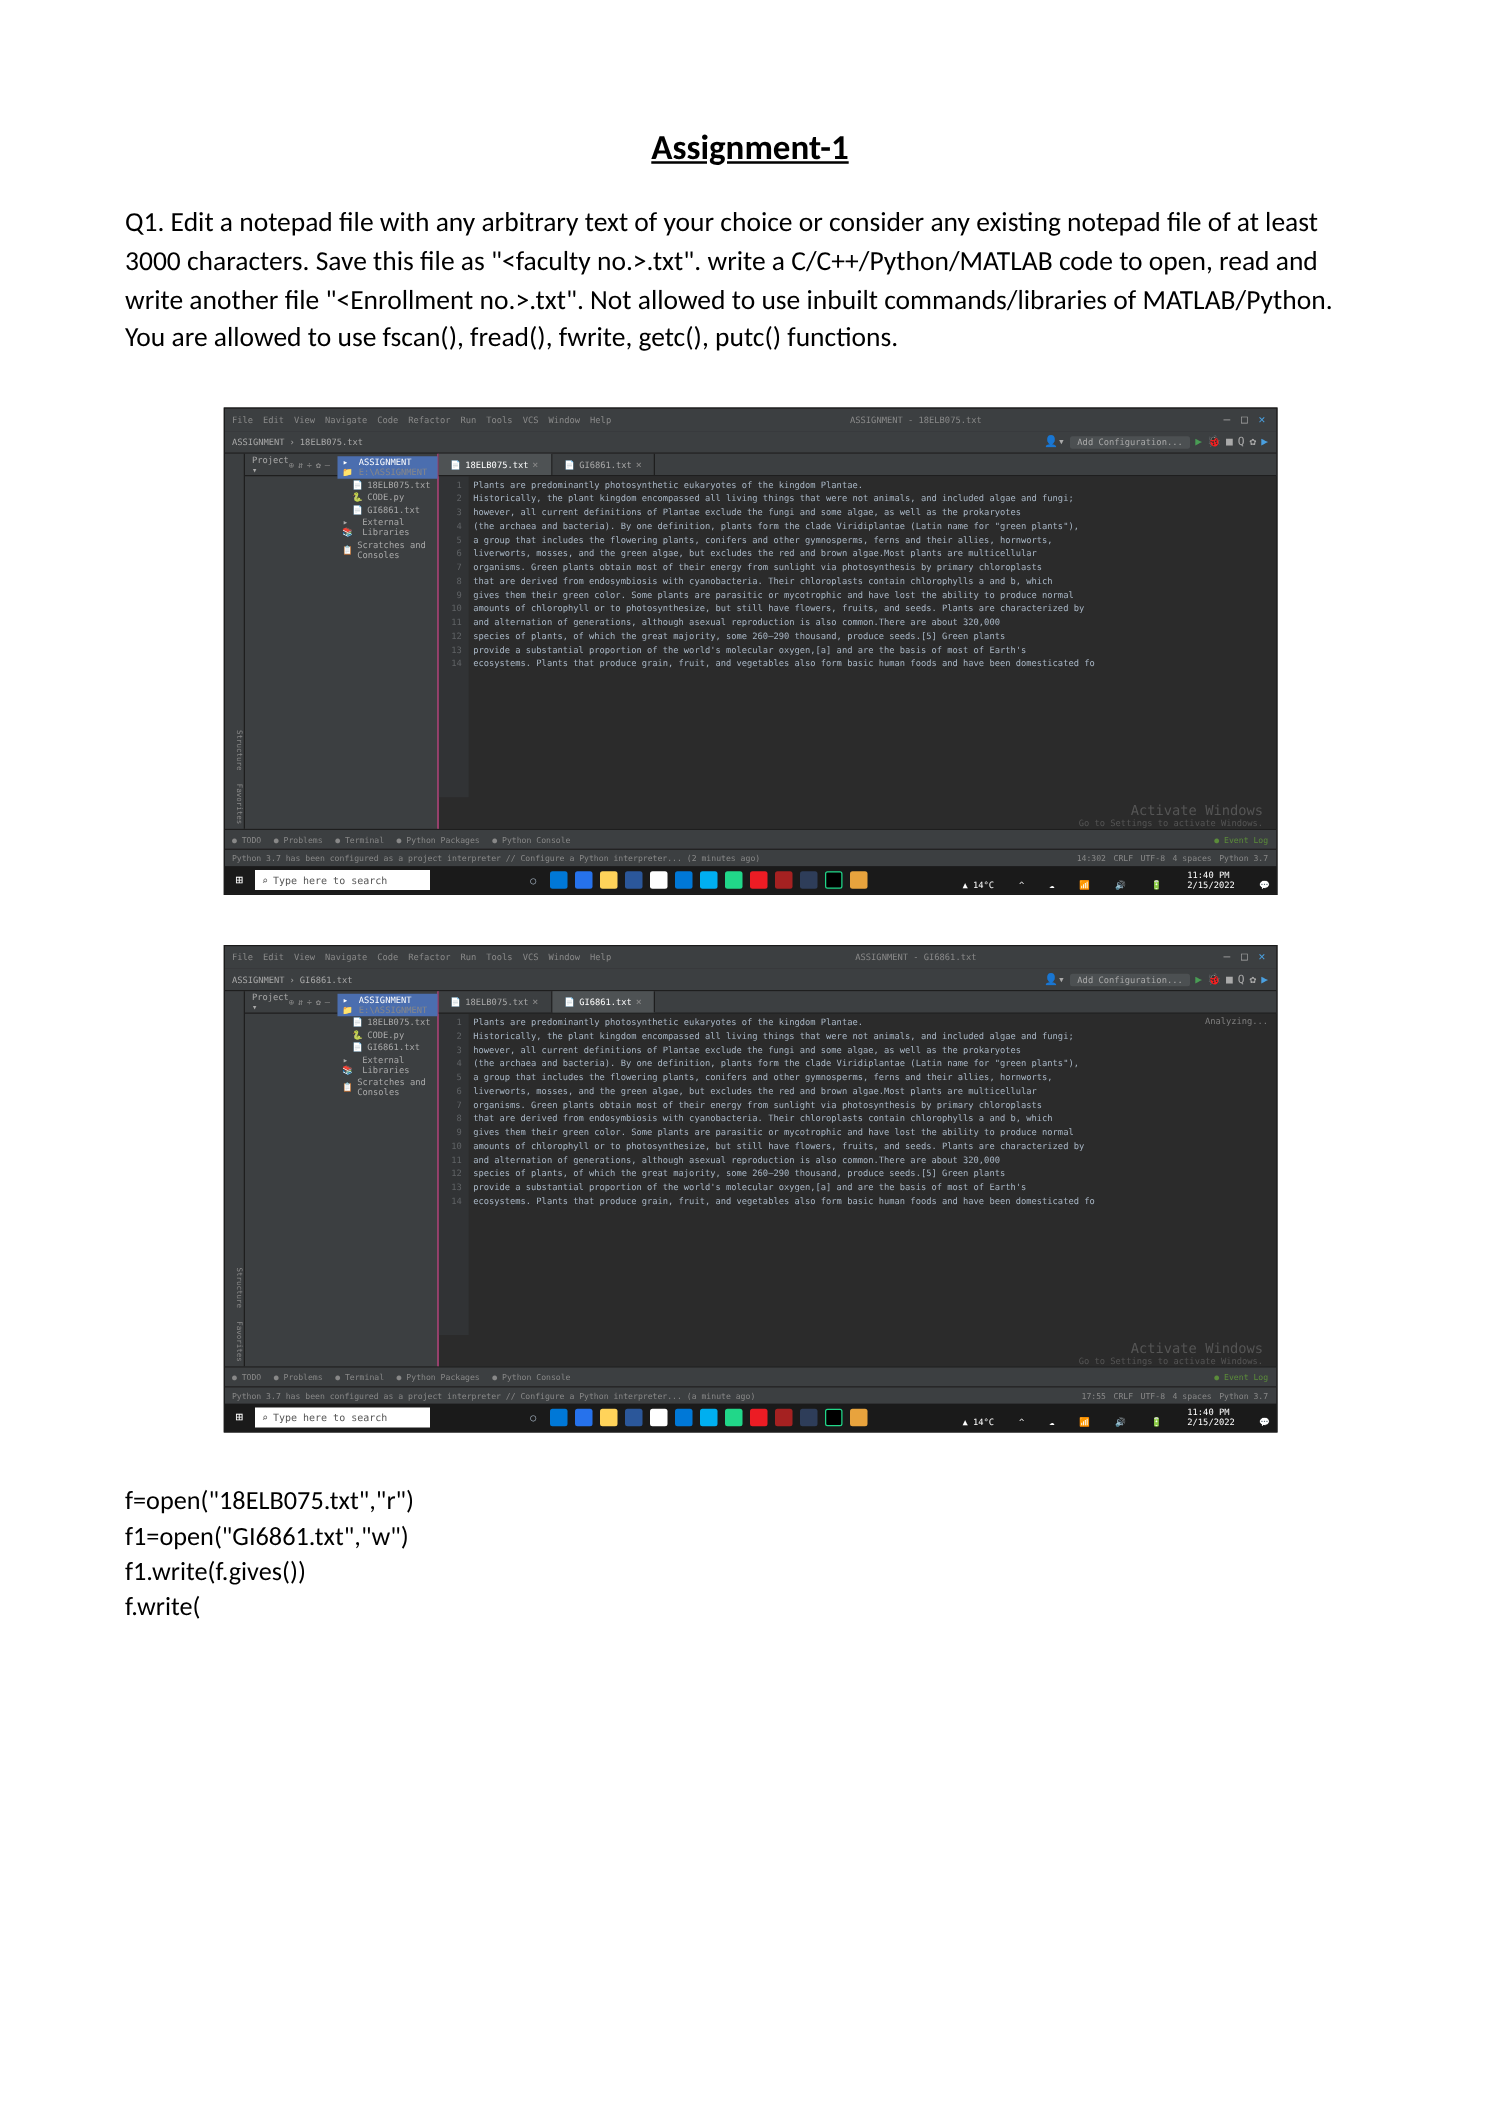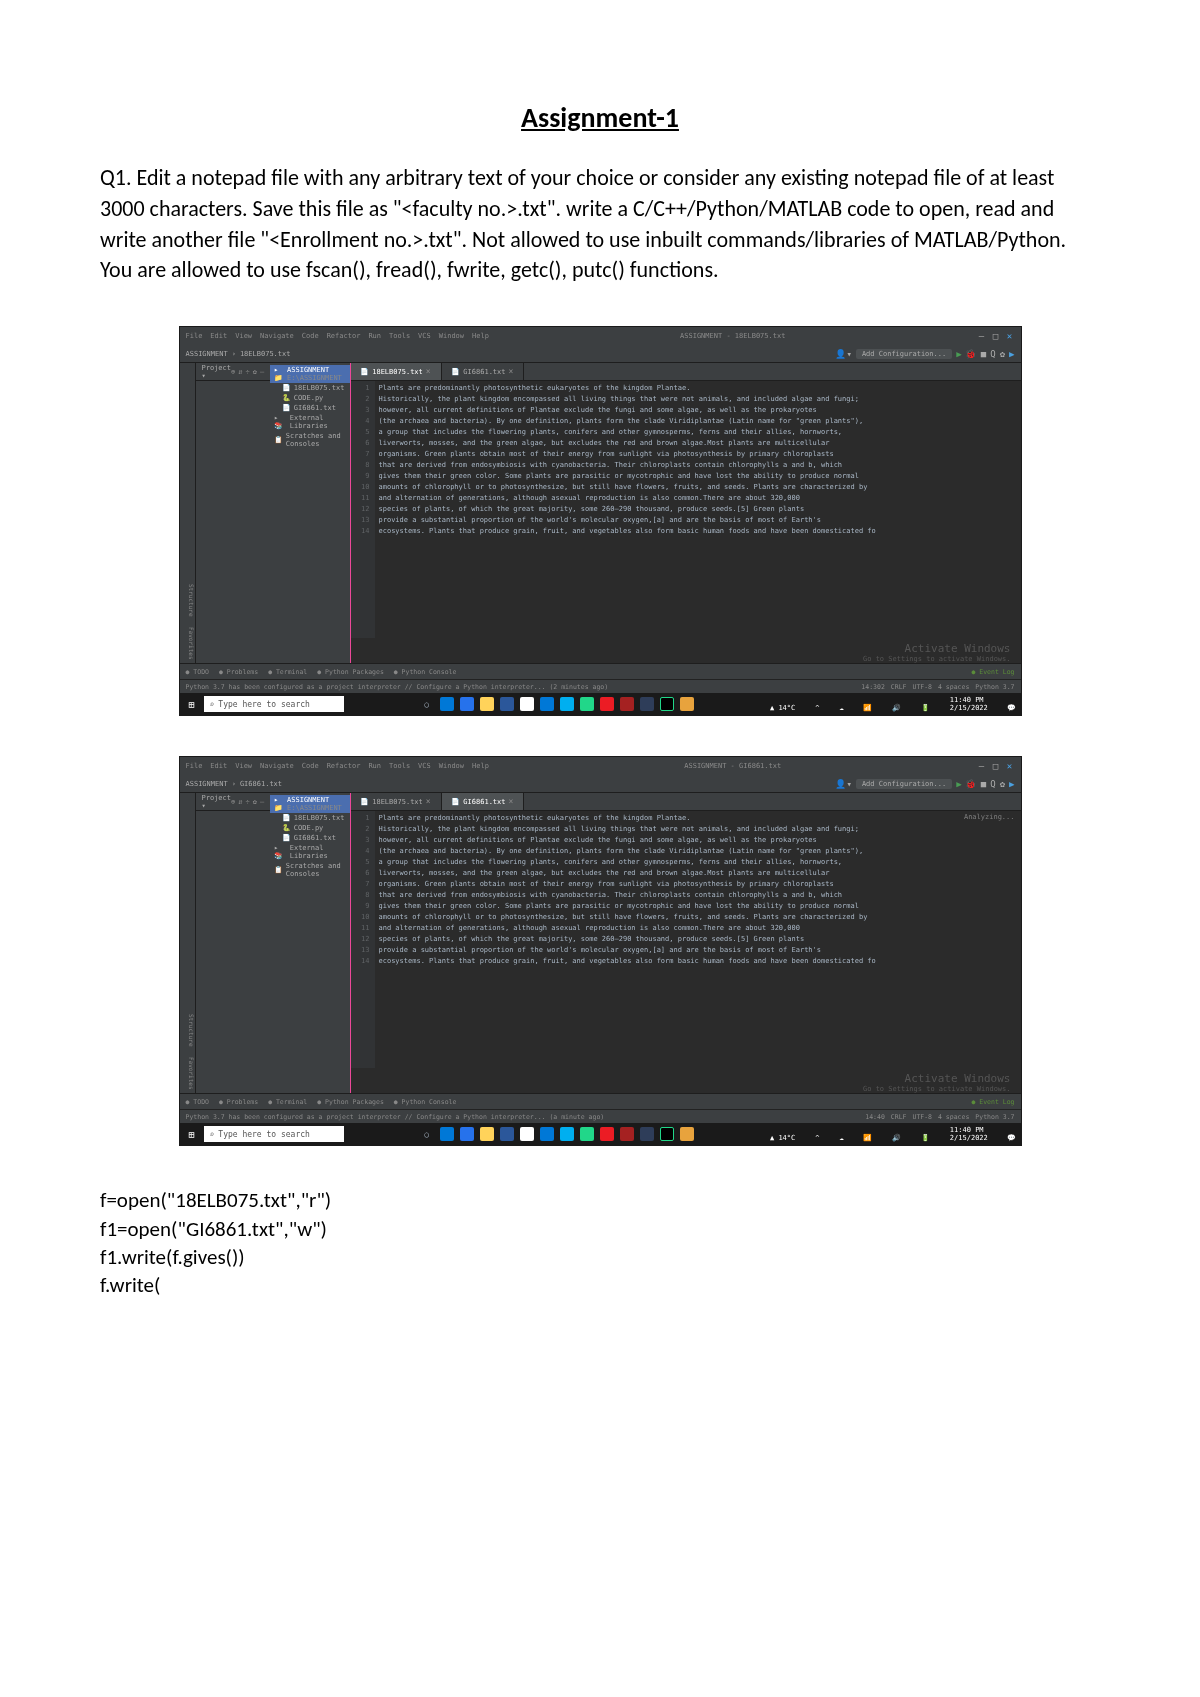--- a/index.html
+++ b/index.html
@@ -510,21 +510,21 @@
         <span>● Python Packages</span>
         <span>● Python Console</span>
       </div>
     <div class="bottom-right">
         <span>● <span>Event Log</span></span>
       </div>
   </div>
   <div class="ide-status">
     <span>Python 3.7 has been configured as a project interpreter // Configure a Python interpreter... (a minute ago)</span>
     <span class="status-right" id="sright2">
-        <span>14:40</span>
+        <span>17:55</span>
         <span>CRLF</span>
         <span>UTF-8</span>
         <span>4 spaces</span>
         <span>Python 3.7</span>
       </span>
   </div>
   <div class="taskbar">
     <span class="win-start">⊞</span>
     <span class="search-box">
       <span>⌕</span>

